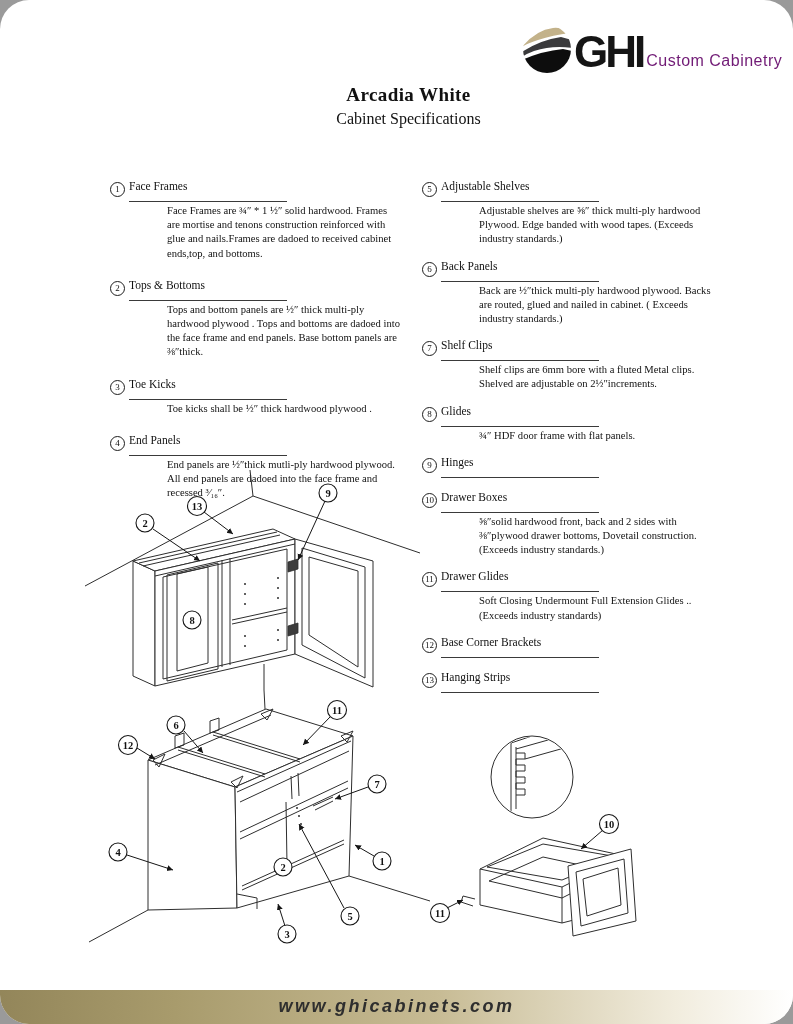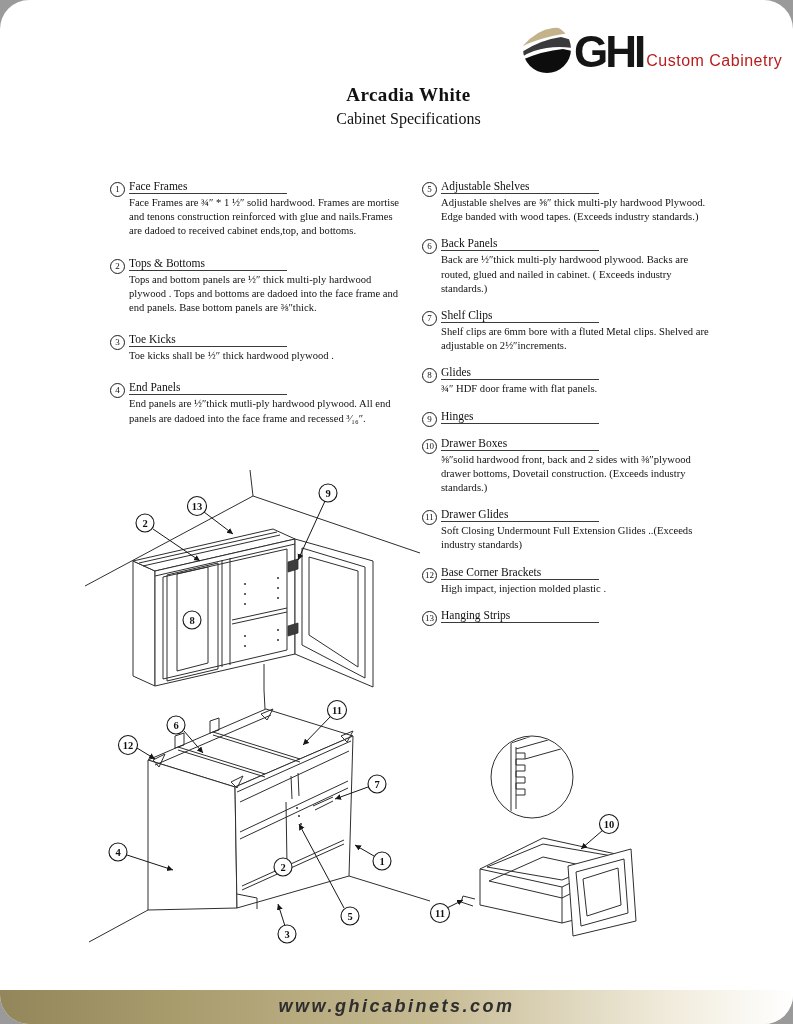--- a/index.html
+++ b/index.html
@@ -4,40 +4,40 @@
 <style>
   html,body{margin:0;padding:0;background:#9a9a9a;}
   .page{position:relative;width:793px;height:1024px;margin:0 auto;background:#ffffff;
         font-family:"Liberation Serif",serif;color:#111;overflow:hidden;border-radius:29px;}
 
   
   .logo{position:absolute;left:522px;top:22px;display:flex;align-items:flex-end;height:52px;}
   .logo-sphere{width:50px;height:50px;flex:0 0 auto;}
   .logo-brand{font-family:"Liberation Sans",sans-serif;font-weight:bold;font-size:44px;
               line-height:44px;color:#151515;letter-spacing:-3px;margin-left:2px;}
-  .logo-tagline{font-family:"Liberation Sans",sans-serif;font-size:16px;color:#b91c1c;
+  .logo-tagline{font-family:"Liberation Sans",sans-serif;font-size:16px;color:#701a75;
                 margin-left:3px;padding-bottom:4px;letter-spacing:0.5px;white-space:nowrap;}
 
   
   .title-block{position:absolute;top:84px;left:12px;width:100%;text-align:center;}
   .title{font-size:19px;font-weight:bold;letter-spacing:0.4px;}
   .subtitle{font-size:16px;margin-top:4px;}
 
   
   .col{position:absolute;top:176px;}
   .col-left{left:112px;width:288px;}
   .col-right{left:424px;width:288px;}
   .spec-item{position:relative;padding-left:17px;}
   .col-left  .spec-item{margin-bottom:14px;}
   .col-right .spec-item{margin-bottom:9px;}
   .spec-num{position:absolute;left:-2px;top:6px;width:13px;height:13px;border:1px solid #1d1d1d;
             border-radius:50%;font-size:9px;line-height:13px;text-align:center;background:#fff;}
   .spec-head{display:inline-block;min-width:158px;border-bottom:1px solid #3a3a3a;
-             font-size:11.5px;padding-bottom:1px;}
-  .spec-body{font-size:10.6px;line-height:14.2px;margin-top:2px;}
+             font-size:11.5px;padding-bottom:9px;}
+  .spec-body{font-size:10.6px;line-height:14.2px;margin-top:2px;margin-left:38px;}
 
   
   .diagram{position:absolute;}
   .dg-wall{left:85px;top:468px;width:335px;height:222px;}
   .dg-base{left:85px;top:690px;width:345px;height:265px;}
   .dg-drawer{left:425px;top:715px;width:290px;height:225px;}
   svg .ln{stroke:#2e2e2e;stroke-width:1;fill:none;}
   svg .face{stroke:#2e2e2e;stroke-width:1;fill:#ffffff;}
   svg .dark{fill:#3c3c3c;stroke:#2e2e2e;stroke-width:0.8;}
   svg .co{fill:#ffffff;stroke:#161616;stroke-width:1.1;}
@@ -133,21 +133,20 @@
       <div class="spec-body">⅝″solid hardwood front, back and 2 sides with ⅜″plywood drawer bottoms,  Dovetail construction. (Exceeds industry standards.)</div>
     </div>
     <div class="spec-item">
       <span class="spec-num">11</span>
       <span class="spec-head">Drawer Glides</span>
       <div class="spec-body">Soft Closing Undermount Full Extension Glides ..(Exceeds industry standards)</div>
     </div>
     <div class="spec-item">
       <span class="spec-num">12</span>
       <span class="spec-head">Base Corner Brackets</span>
-      <div class="spec-body">High impact, injection molded plastic .</div>
     </div>
     <div class="spec-item">
       <span class="spec-num">13</span>
       <span class="spec-head">Hanging Strips</span>
     </div>
   </div>
 
   <div class="diagram dg-wall">
     <svg viewBox="0 0 335 222" width="335" height="222">
       <defs>

